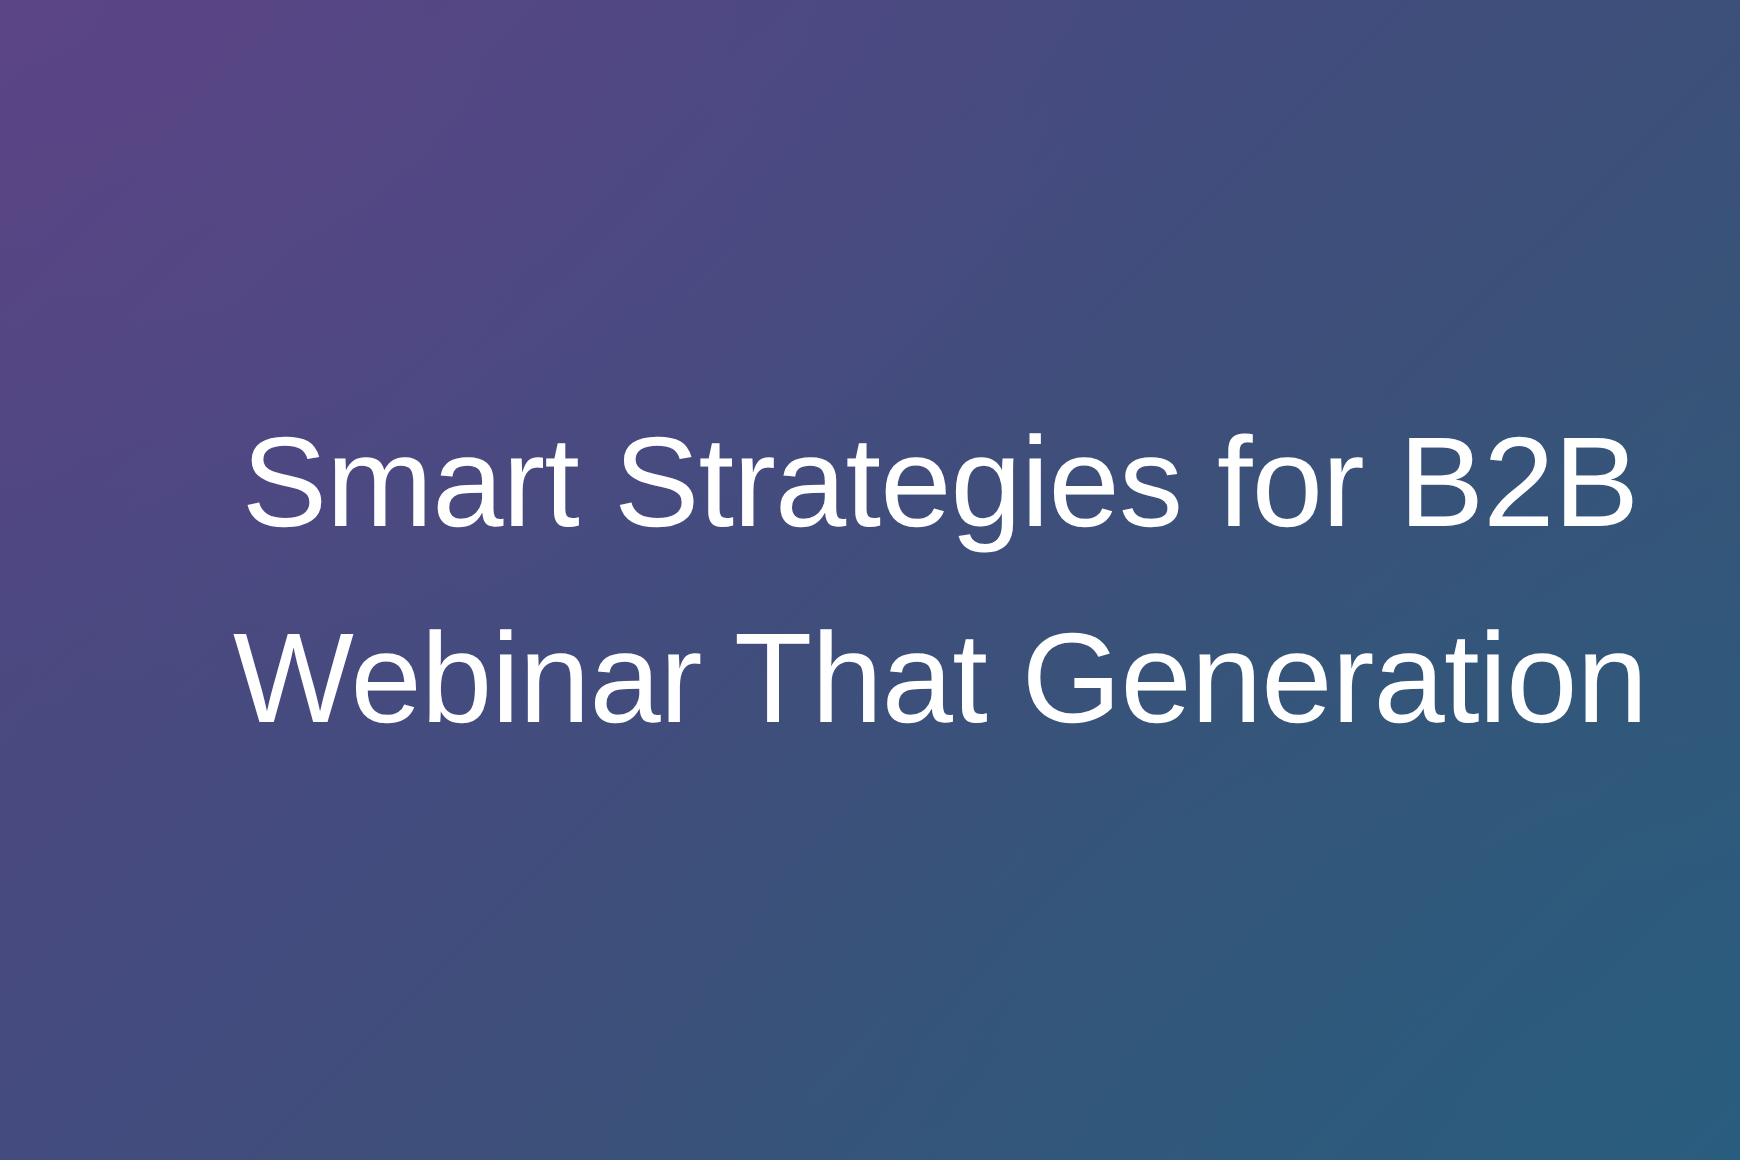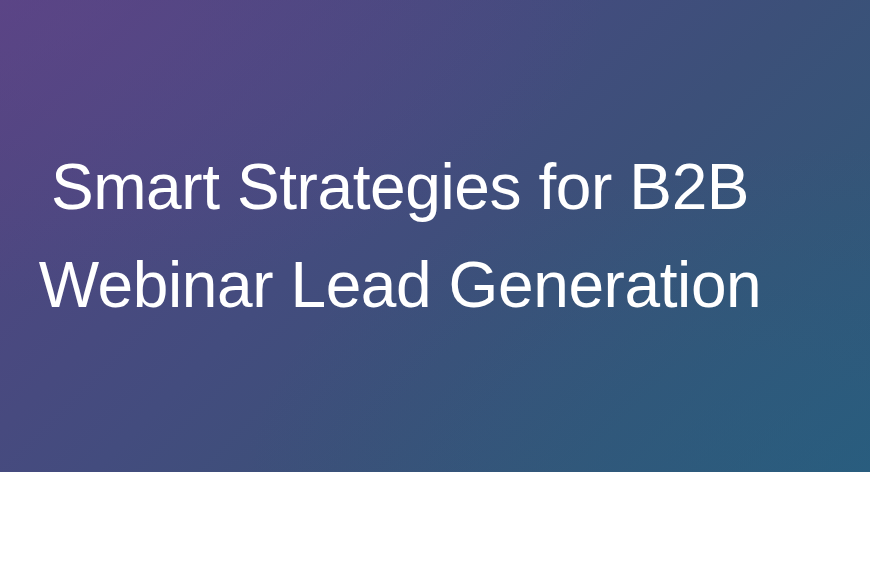--- a/index.html
+++ b/index.html
@@ -5,25 +5,25 @@
 <style>
   html, body {
     margin: 0;
     padding: 0;
     background: #ffffff;
   }
 
   #hero-card {
     position: relative;
     width: 870px;
-    height: 472px;
+    height: 580px;
     overflow: hidden;
     display: flex;
     align-items: center;
-    justify-content: flex-start;
+    justify-content: flex-end;
     font-family: "Liberation Sans", sans-serif;
     
     background-color: #444a7c;
     background-image: linear-gradient(
       135deg,
       #55437f 0%,
       #4b4880 22%,
       #434c7e 42%,
       #3c5079 60%,
       #355578 78%,
@@ -67,16 +67,16 @@
 </style>
 </head>
 <body>
 
 <div id="hero-card">
 
   <div id="hero-gradient-overlay"></div>
 
   <div id="hero-title-block">
     <span class="hero-title-line">Smart Strategies for B2B</span>
-    <span class="hero-title-line">Webinar Lead Generation</span>
+    <span class="hero-title-line">Webinar That Generation</span>
   </div>
 
 </div>
 
 </body></html>

